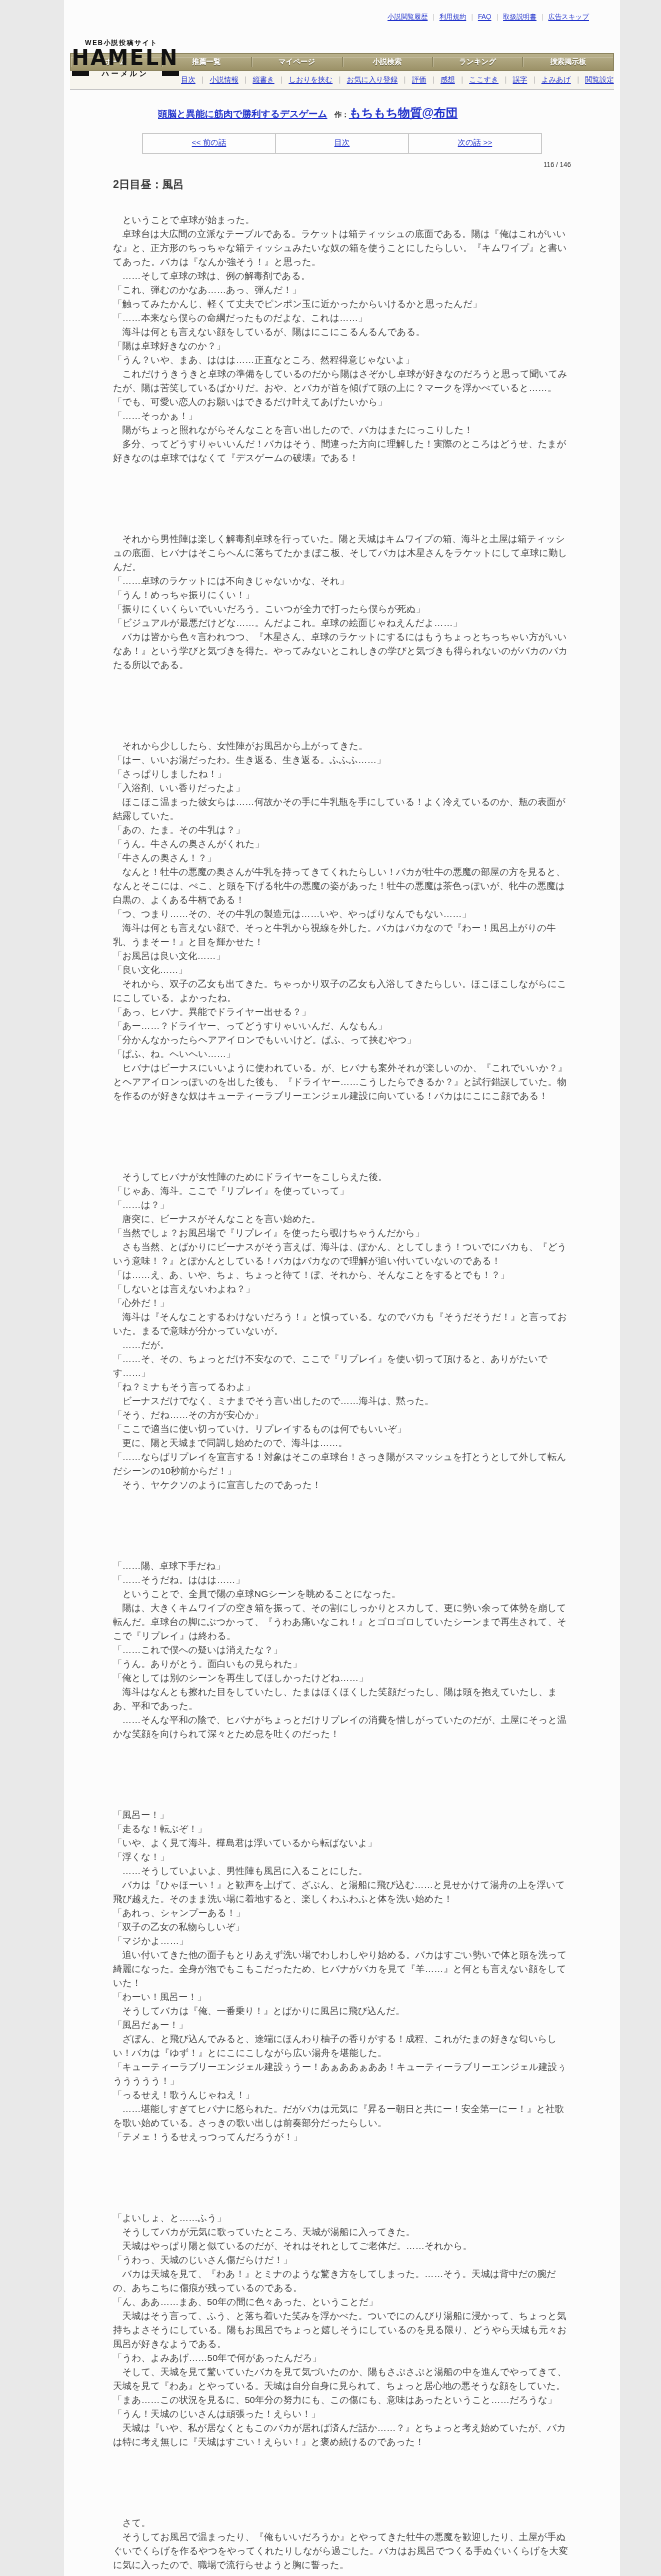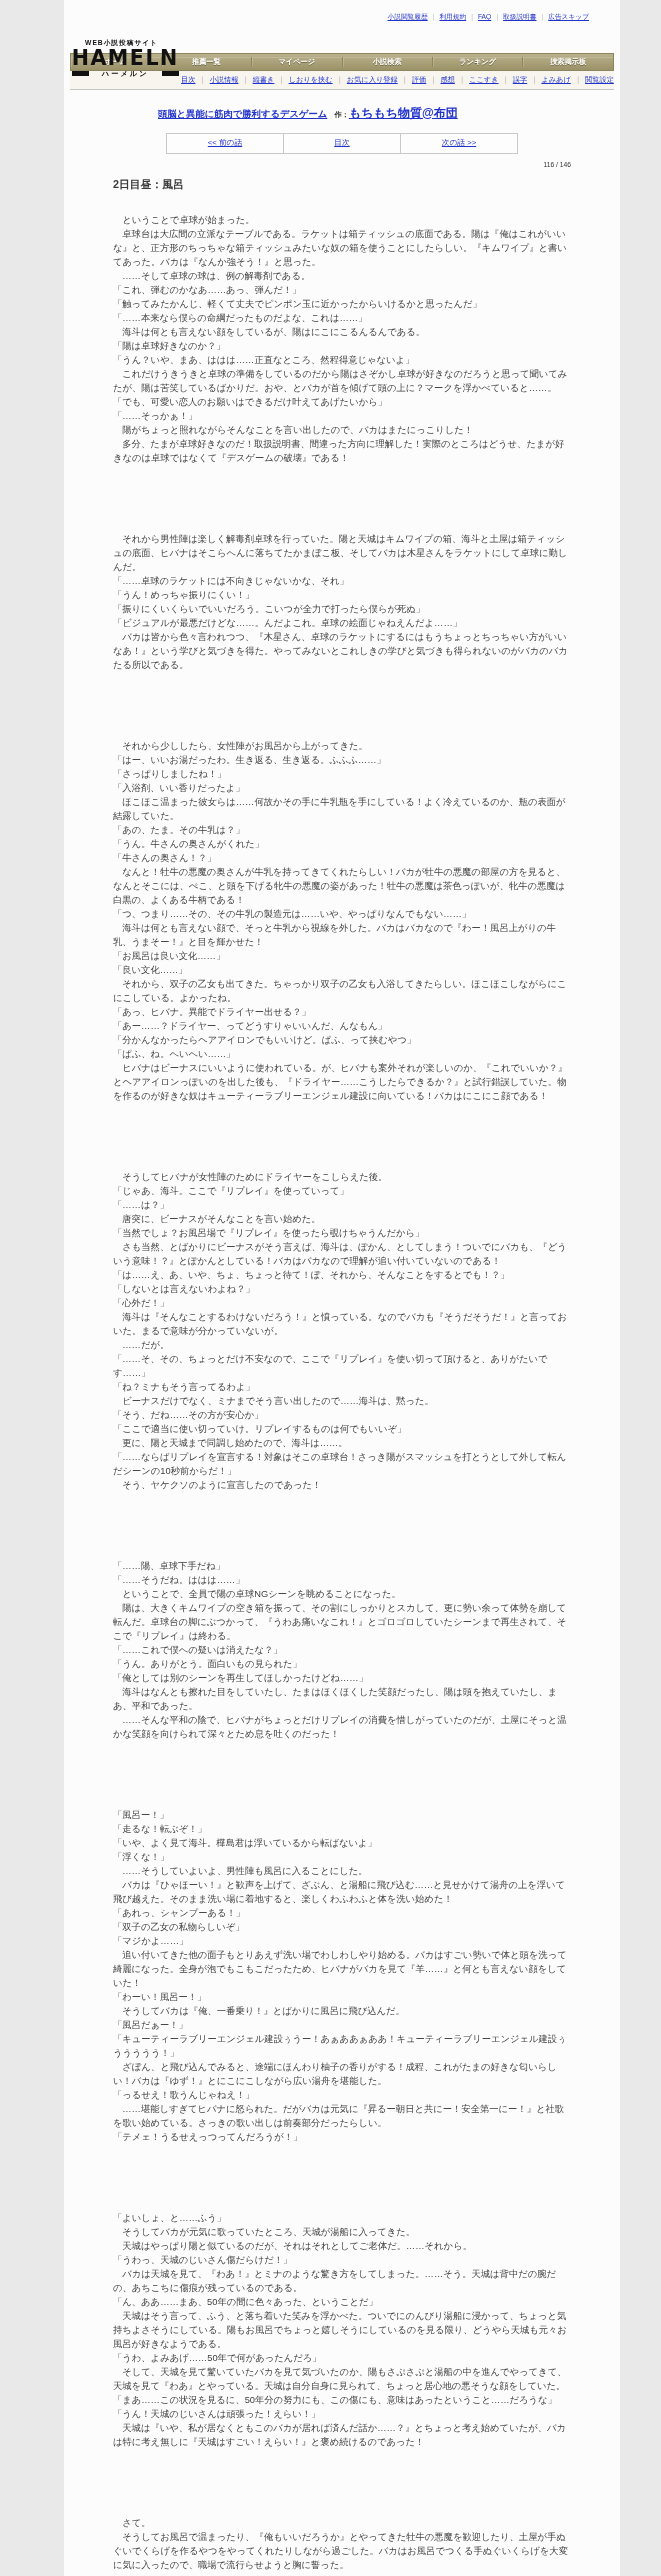--- a/index.html
+++ b/index.html
@@ -78,21 +78,21 @@
   
   .novel-area{padding:0 49px;}
   .title-row{
     margin:14.4px 0 0 45px;
     font-size:9.3px;
   }
   .title-row a.novel-title{color:#2233cc;font-weight:bold;text-decoration:underline;font-family:Liberation Serif, serif;}
   .author-label{font-size:7.2px;color:#333;margin-left:7.2px;font-weight:bold;}
   .title-row a.author{color:#2233cc;font-size:12px;text-decoration:underline;font-weight:bold;}
   .epi-nav{
-    width:352px;
+    width:400px;
     margin:11.3px auto 0 auto;
     border-collapse:collapse;
   }
   .epi-nav td{
     border:0.5px solid #c9c9c9;
     background:#fdfdfd;
     text-align:center;
     padding:4.6px 0;
     font-size:7.7px;
     width:33.3%;
@@ -182,21 +182,21 @@
         <p>「これ、弾むのかなあ……あっ、弾んだ！」</p>
         <p>「触ってみたかんじ、軽くて丈夫でピンポン玉に近かったからいけるかと思ったんだ」</p>
         <p>「……本来なら僕らの命綱だったものだよな、これは……」</p>
         <p>　海斗は何とも言えない顔をしているが、陽はにこにこるんるんである。</p>
         <p>「陽は卓球好きなのか？」</p>
         <p>「うん？いや、まあ、ははは……正直なところ、然程得意じゃないよ」</p>
         <p>　これだけうきうきと卓球の準備をしているのだから陽はさぞかし卓球が好きなのだろうと思って聞いてみたが、陽は苦笑しているばかりだ。おや、とバカが首を傾げて頭の上に？マークを浮かべていると……。</p>
         <p>「でも、可愛い恋人のお願いはできるだけ叶えてあげたいから」</p>
         <p>「……そっかぁ！」</p>
         <p>　陽がちょっと照れながらそんなことを言い出したので、バカはまたにっこりした！</p>
-        <p>　多分、たまが卓球好きなのだ！取扱説明書、間違った方向に理解した！実際のところはどうせ、たまが好きなのは卓球ではなくて『デスゲームの破壊』である！</p>
+        <p>　多分、ってどうすりゃいいんだ！バカはそう、間違った方向に理解した！実際のところはどうせ、たまが好きなのは卓球ではなくて『デスゲームの破壊』である！</p>
         <div class="scene-break"></div>
         <p>　それから男性陣は楽しく解毒剤卓球を行っていた。陽と天城はキムワイプの箱、海斗と土屋は箱ティッシュの底面、ヒバナはそこらへんに落ちてたかまぼこ板、そしてバカは木星さんをラケットにして卓球に勤しんだ。</p>
         <p>「……卓球のラケットには不向きじゃないかな、それ」</p>
         <p>「うん！めっちゃ振りにくい！」</p>
         <p>「振りにくいくらいでいいだろう。こいつが全力で打ったら僕らが死ぬ」</p>
         <p>「ビジュアルが最悪だけどな……。んだよこれ。卓球の絵面じゃねえんだよ……」</p>
         <p>　バカは皆から色々言われつつ、『木星さん、卓球のラケットにするにはもうちょっとちっちゃい方がいいなあ！』という学びと気づきを得た。やってみないとこれしきの学びと気づきも得られないのがバカのバカたる所以である。</p>
         <div class="scene-break"></div>
         <p>　それから少ししたら、女性陣がお風呂から上がってきた。</p>
         <p>「はー、いいお湯だったわ。生き返る、生き返る。ふふふ……」</p>
@@ -254,22 +254,22 @@
         <p>「浮くな！」</p>
         <p>　……そうしていよいよ、男性陣も風呂に入ることにした。</p>
         <p>　バカは『ひゃほーい！』と歓声を上げて、ざぶん、と湯船に飛び込む……と見せかけて湯舟の上を浮いて飛び越えた。そのまま洗い場に着地すると、楽しくわふわふと体を洗い始めた！</p>
         <p>「あれっ、シャンプーある！」</p>
         <p>「双子の乙女の私物らしいぞ」</p>
         <p>「マジかよ……」</p>
         <p>　追い付いてきた他の面子もとりあえず洗い場でわしわしやり始める。バカはすごい勢いで体と頭を洗って綺麗になった。全身が泡でもこもこだったため、ヒバナがバカを見て『羊……』と何とも言えない顔をしていた！</p>
         <p>「わーい！風呂ー！」</p>
         <p>　そうしてバカは『俺、一番乗り！』とばかりに風呂に飛び込んだ。</p>
         <p>「風呂だぁー！」</p>
+        <p>　ざぼん、と飛び込んでみると、途端にほんわり柚子の香りがする！成程、これがたまの好きな匂いらしい！バカは『ゆず！』とにこにこしながら広い湯舟を堪能した。</p>
         <p>「キューティーラブリーエンジェル建設ぅうー！あぁああぁああ！キューティーラブリーエンジェル建設ぅううううう！」</p>
-        <p>　ざぼん、と飛び込んでみると、途端にほんわり柚子の香りがする！成程、これがたまの好きな匂いらしい！バカは『ゆず！』とにこにこしながら広い湯舟を堪能した。</p>
         <p>「っるせえ！歌うんじゃねえ！」</p>
         <p>　……堪能しすぎてヒバナに怒られた。だがバカは元気に『昇るー朝日と共にー！安全第一にー！』と社歌を歌い始めている。さっきの歌い出しは前奏部分だったらしい。</p>
         <p>「テメェ！うるせえっつってんだろうが！」</p>
         <div class="scene-break"></div>
         <p>「よいしょ、と……ふう」</p>
         <p>　そうしてバカが元気に歌っていたところ、天城が湯船に入ってきた。</p>
         <p>　天城はやっぱり陽と似ているのだが、それはそれとしてご老体だ。……それから。</p>
         <p>「うわっ、天城のじいさん傷だらけだ！」</p>
         <p>　バカは天城を見て、『わあ！』とミナのような驚き方をしてしまった。……そう。天城は背中だの腕だの、あちこちに傷痕が残っているのである。</p>
         <p>「ん、ああ……まあ、50年の間に色々あった、ということだ」</p>

